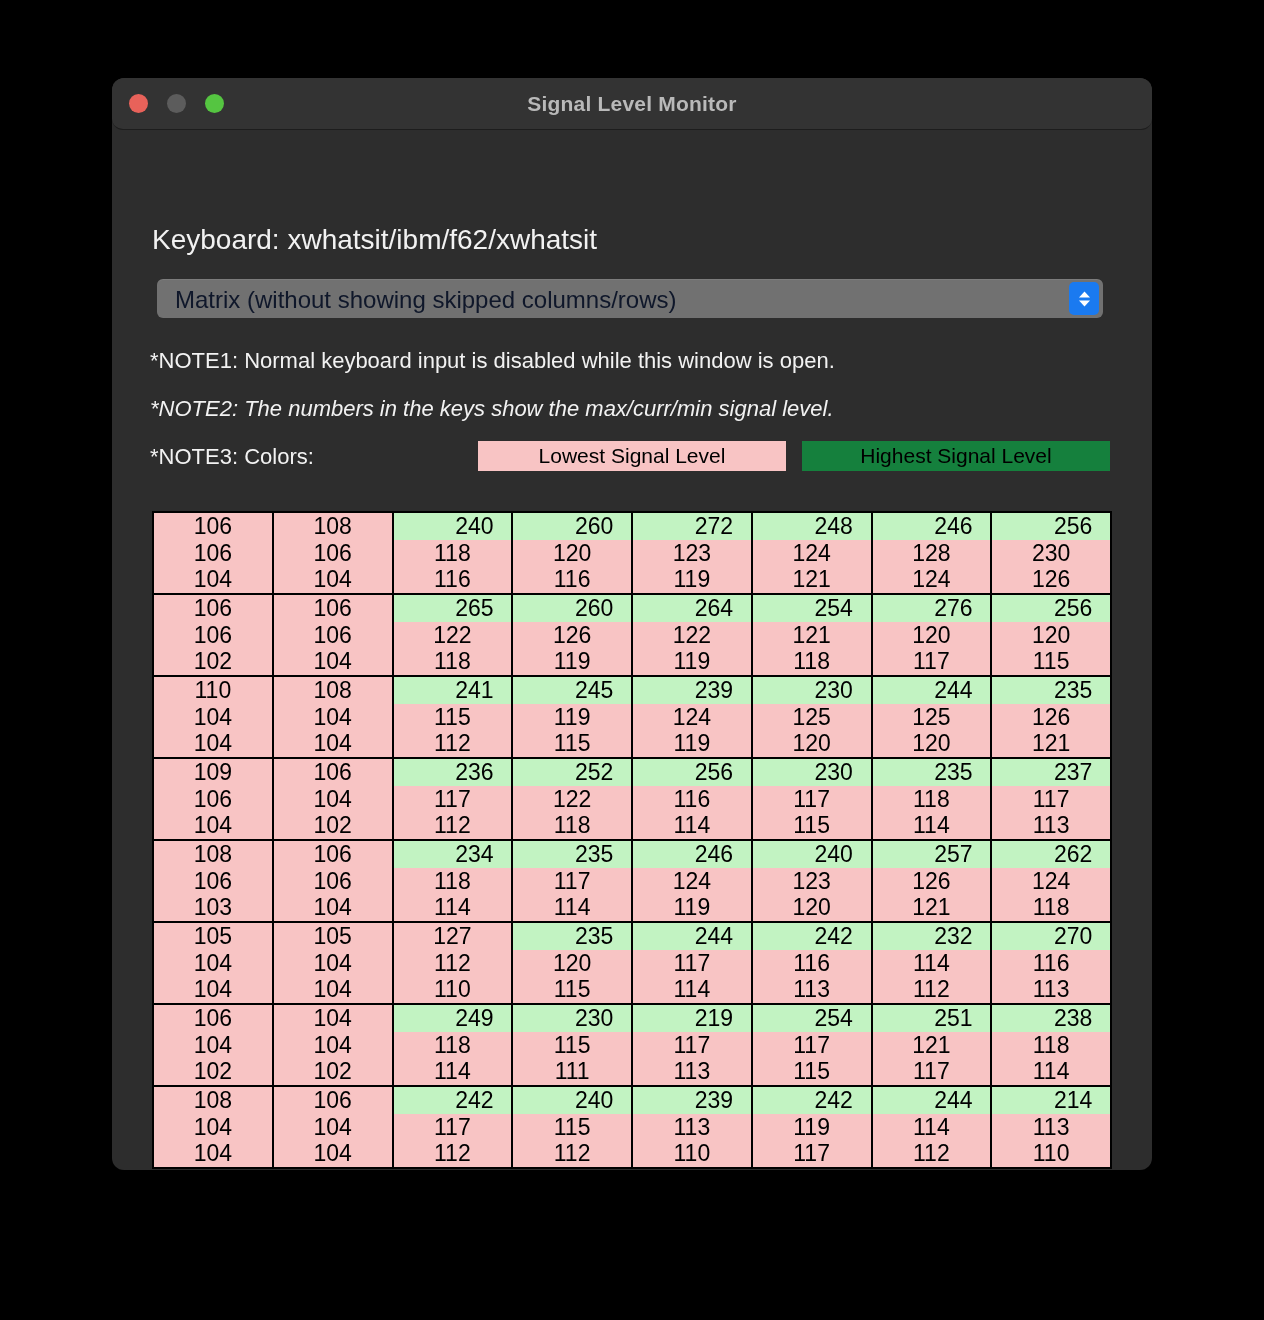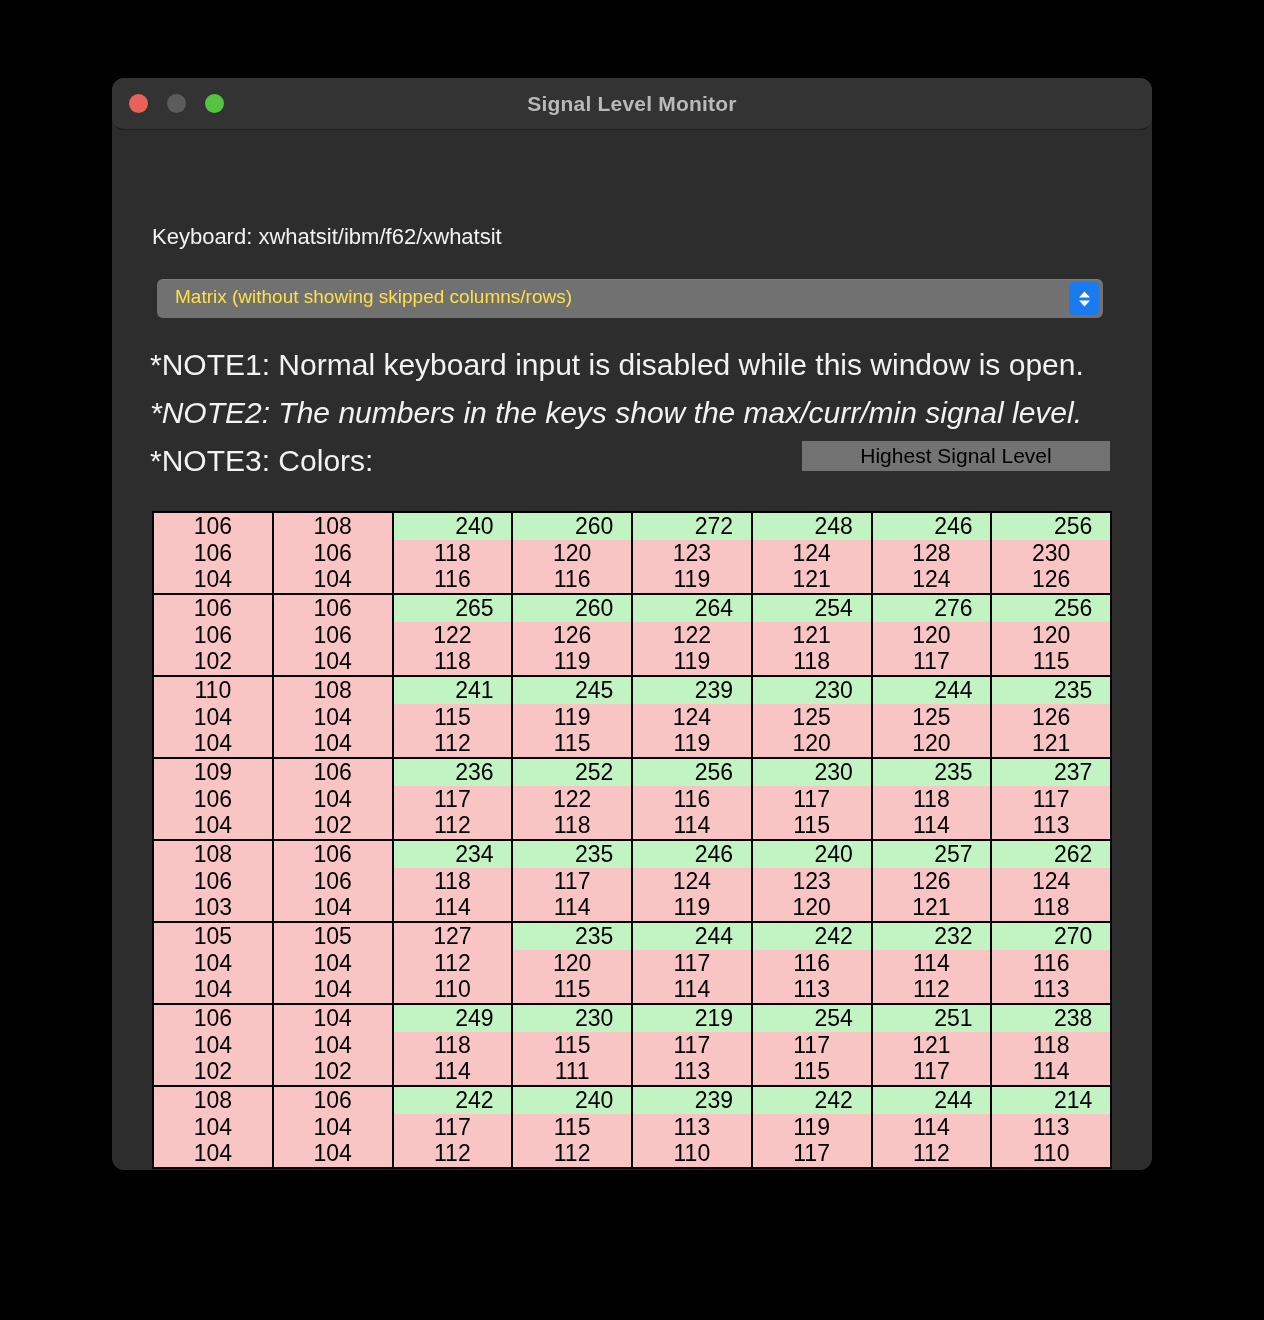--- a/index.html
+++ b/index.html
@@ -72,41 +72,41 @@
     position: relative;
     padding: 0;
     height: 1041px;
   }
 
   .kb-line {
     position: absolute;
     left: 40px;
     top: 94px;
     color: #f2f2f2;
-    font-size: 22px;
+    font-size: 28px;
     white-space: nowrap;
   }
 
   
   .select-wrap {
     position: absolute;
     left: 45px;
     top: 149px;
     width: 946px;
     height: 39px;
     background: #717171;
     border-radius: 6px;
     box-shadow: 0 1px 0 rgba(255,255,255,0.08) inset;
   }
   .select-text {
     position: absolute;
     left: 18px;
     top: 7px;
-    color: #fde047;
-    font-size: 19px;
+    color: #0f172a;
+    font-size: 24px;
     white-space: nowrap;
   }
   .select-stepper {
     position: absolute;
     right: 4px;
     top: 3px;
     width: 30px;
     height: 33px;
     background: #1a7af0;
     border-radius: 5px;
@@ -115,38 +115,38 @@
     align-items: center;
     justify-content: center;
     gap: 2px;
   }
   .chev { width: 13px; height: 7px; display: block; }
 
   .note {
     position: absolute;
     left: 38px;
     color: #f2f2f2;
-    font-size: 30px;
+    font-size: 22px;
     white-space: nowrap;
   }
   .note1 { top: 218px; }
   .note2 { top: 266px; font-style: italic; }
   .note3 { top: 314px; text-align: right; }
 
   .legend-box {
     position: absolute;
     height: 30px;
     line-height: 30px;
     text-align: center;
     color: #000000;
     font-size: 21px;
     white-space: nowrap;
   }
   .legend-low  { left: 366px; top: 311px; width: 308px; background: #f8c4c4; }
-  .legend-high { left: 690px; top: 311px; width: 308px; background: #737373; }
+  .legend-high { left: 690px; top: 311px; width: 308px; background: #15803d; }
 
   
   .matrix {
     position: absolute;
     left: 40px;
     top: 381px;
     width: 960px;
     background: #000000;
     display: grid;
     grid-template-columns: repeat(8, 1fr);
@@ -202,20 +202,21 @@
           <svg class="chev" viewBox="0 0 13 7" aria-hidden="true">
               <polygon points="6.5,6.5 12,0.5 1,0.5" fill="#ffffff"></polygon>
             </svg>
         </div>
       </div>
 
       <div class="note note1">*NOTE1: Normal keyboard input is disabled while this window is open.</div>
       <div class="note note2">*NOTE2: The numbers in the keys show the max/curr/min signal level.</div>
       <div class="note note3">*NOTE3: Colors:</div>
 
+      <div class="legend-box legend-low">Lowest Signal Level</div>
       <div class="legend-box legend-high">Highest Signal Level</div>
 
       <div class="matrix" id="matrix">
           <div class="cell">
             <div class="lvl lo">106</div>
             <div class="lvl lo">106</div>
             <div class="lvl lo">104</div>
           </div>
           <div class="cell">
             <div class="lvl lo">108</div>

